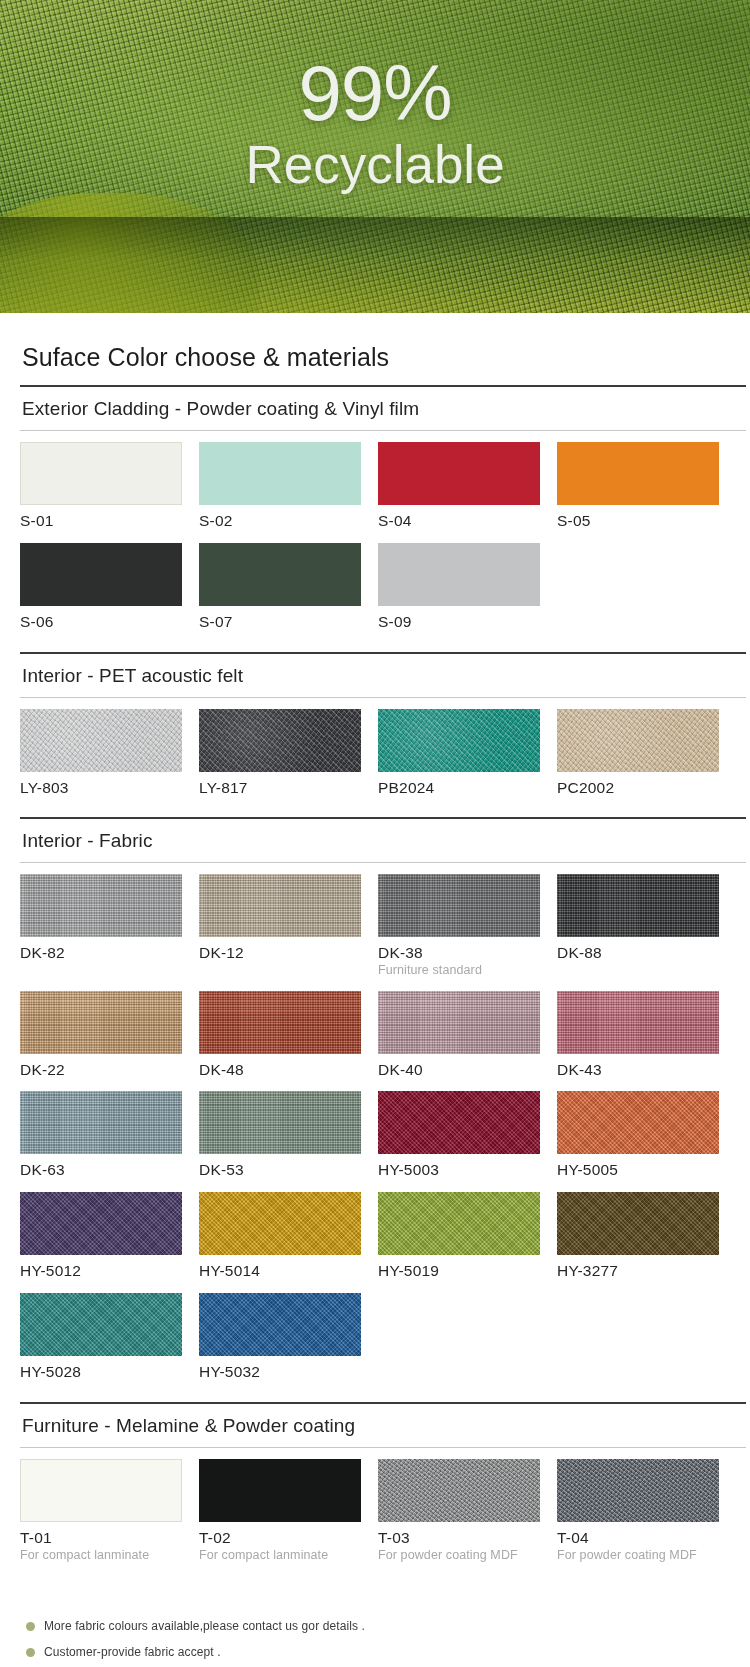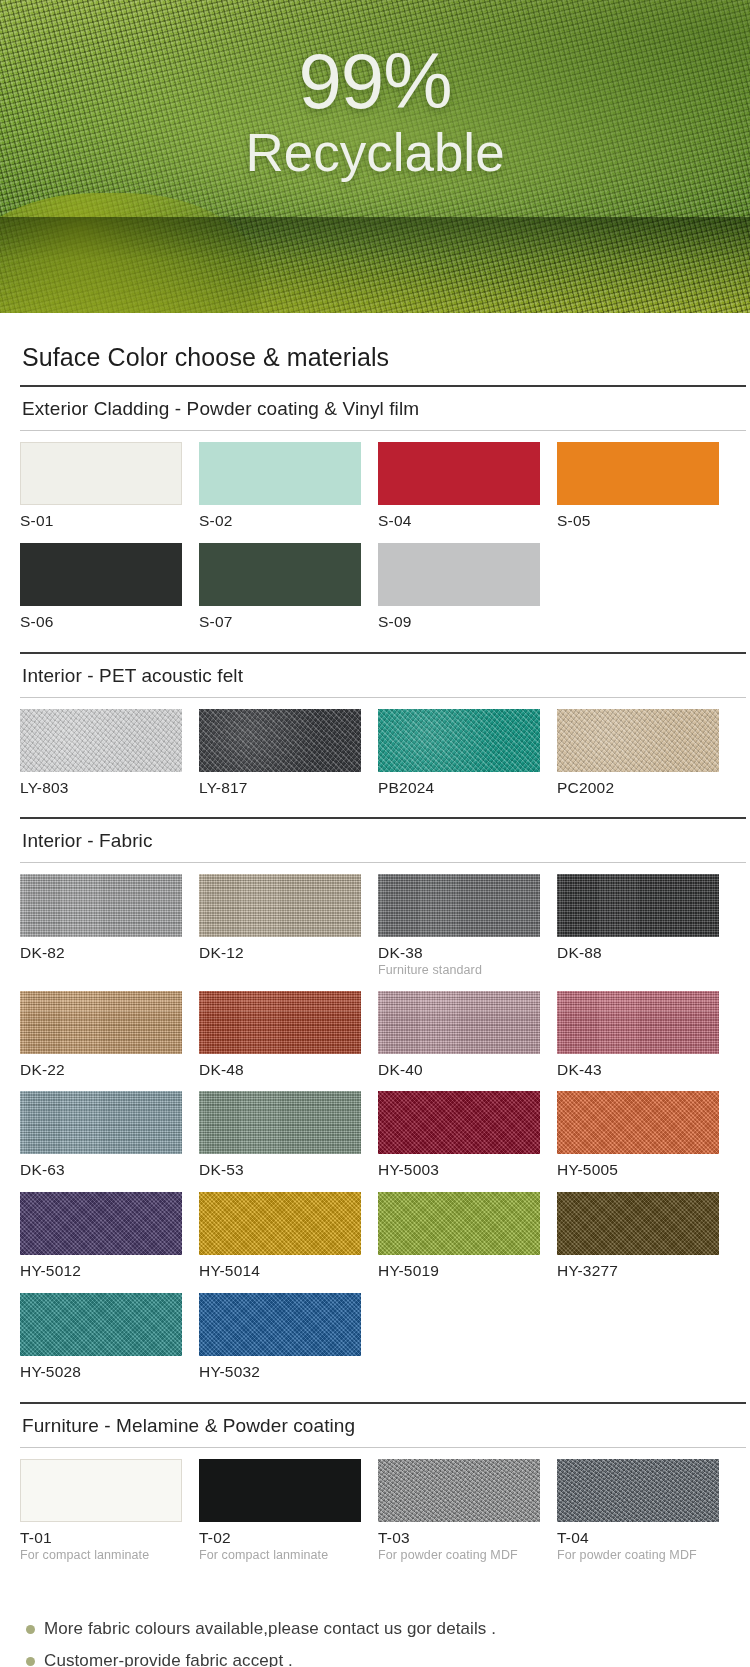--- a/index.html
+++ b/index.html
@@ -40,21 +40,21 @@
   }
   .hero-fold {
     position: absolute;
     left: -40px; bottom: -60px;
     width: 300px; height: 180px;
     border-radius: 50% 50% 40% 60%;
     background: radial-gradient(ellipse at 40% 20%, rgba(152,170,30,0.85), rgba(90,120,20,0.2) 70%, rgba(0,0,0,0) 100%);
   }
   .hero-text {
     position: absolute;
-    left: 0; right: 0; top: 44px;
+    left: 0; right: 0; top: 56px;
     text-align: center;
     color: #eef1ea;
     text-shadow: 0 2px 7px rgba(30,50,10,0.38);
     pointer-events: none;
   }
   .hero-pct {
     display: block;
     font-size: 78px;
     line-height: 0.96;
     font-weight: 400;
@@ -180,21 +180,21 @@
     gap: 9px;
     padding-bottom: 12px;
   }
   .note-dot {
     width: 9px; height: 9px;
     border-radius: 50%;
     background: #a8ad7e;
     flex: 0 0 auto;
   }
   .note-text {
-    font-size: 17px;
+    font-size: 12px;
     color: #3b3b3b;
     letter-spacing: 0.1px;
   }
 </style>
 </head>
 <body>
 
 <div class="hero">
   <div class="hero-fabric"></div>
   <div class="hero-fold"></div>

